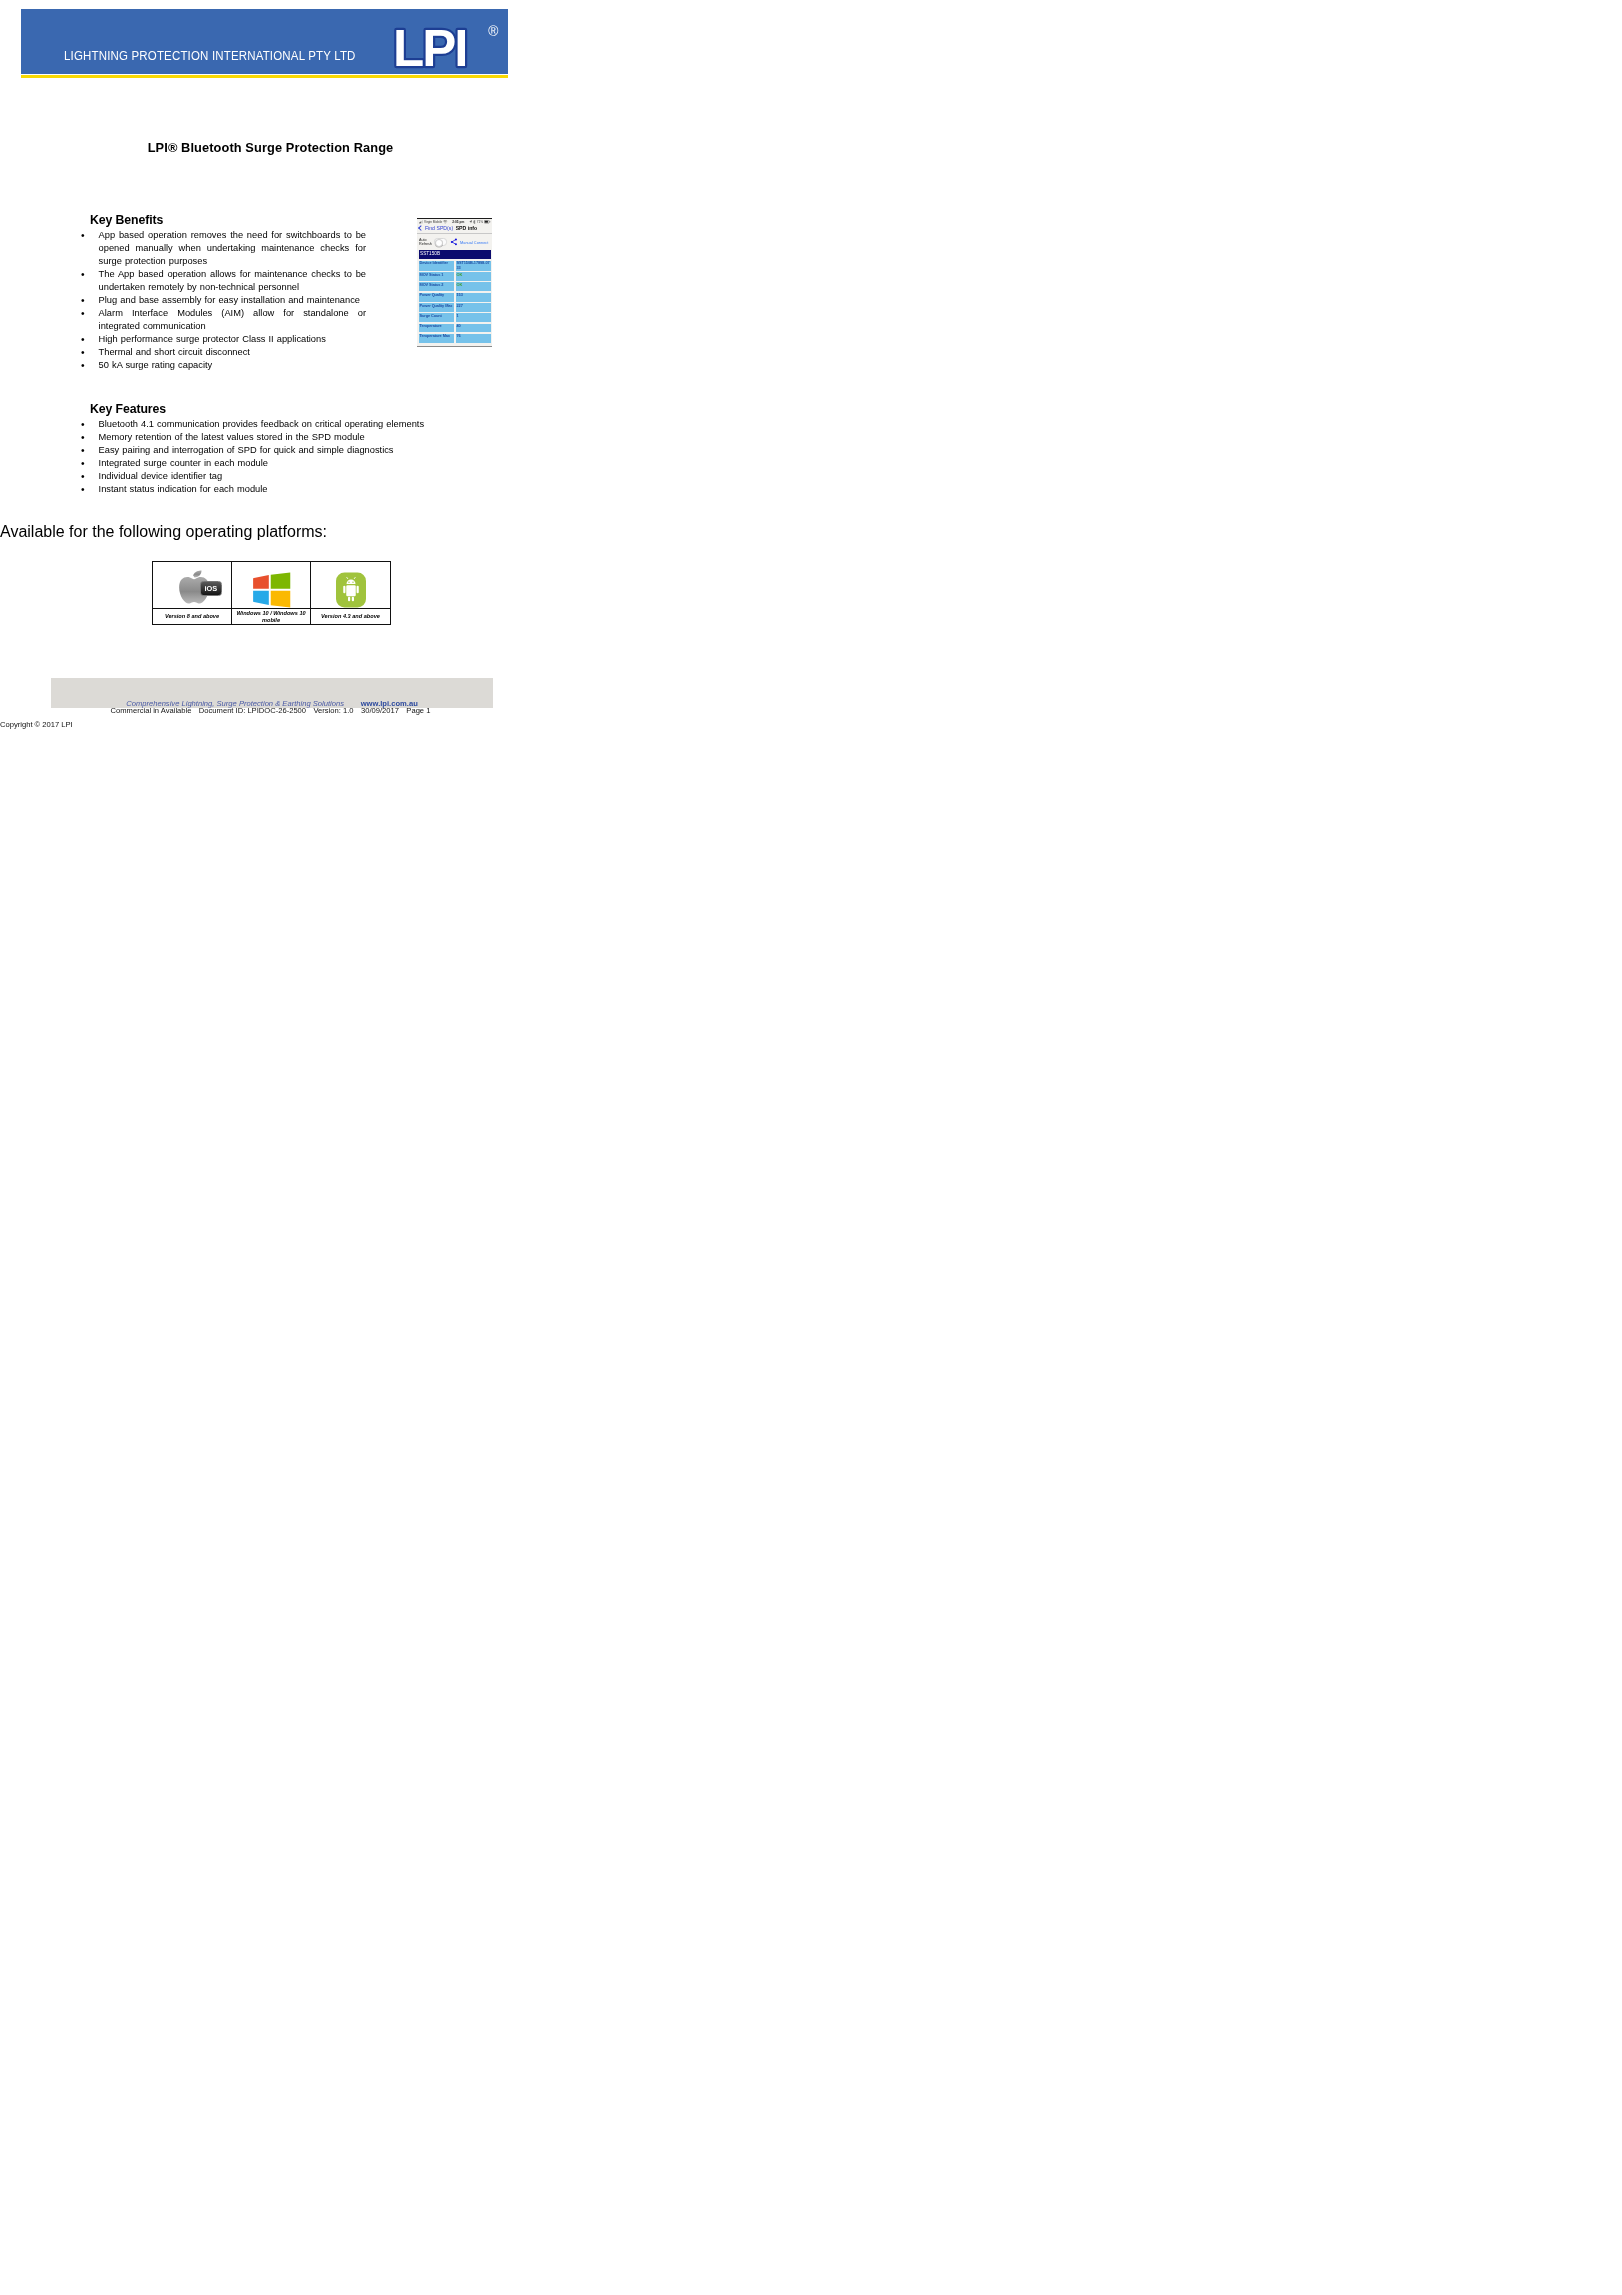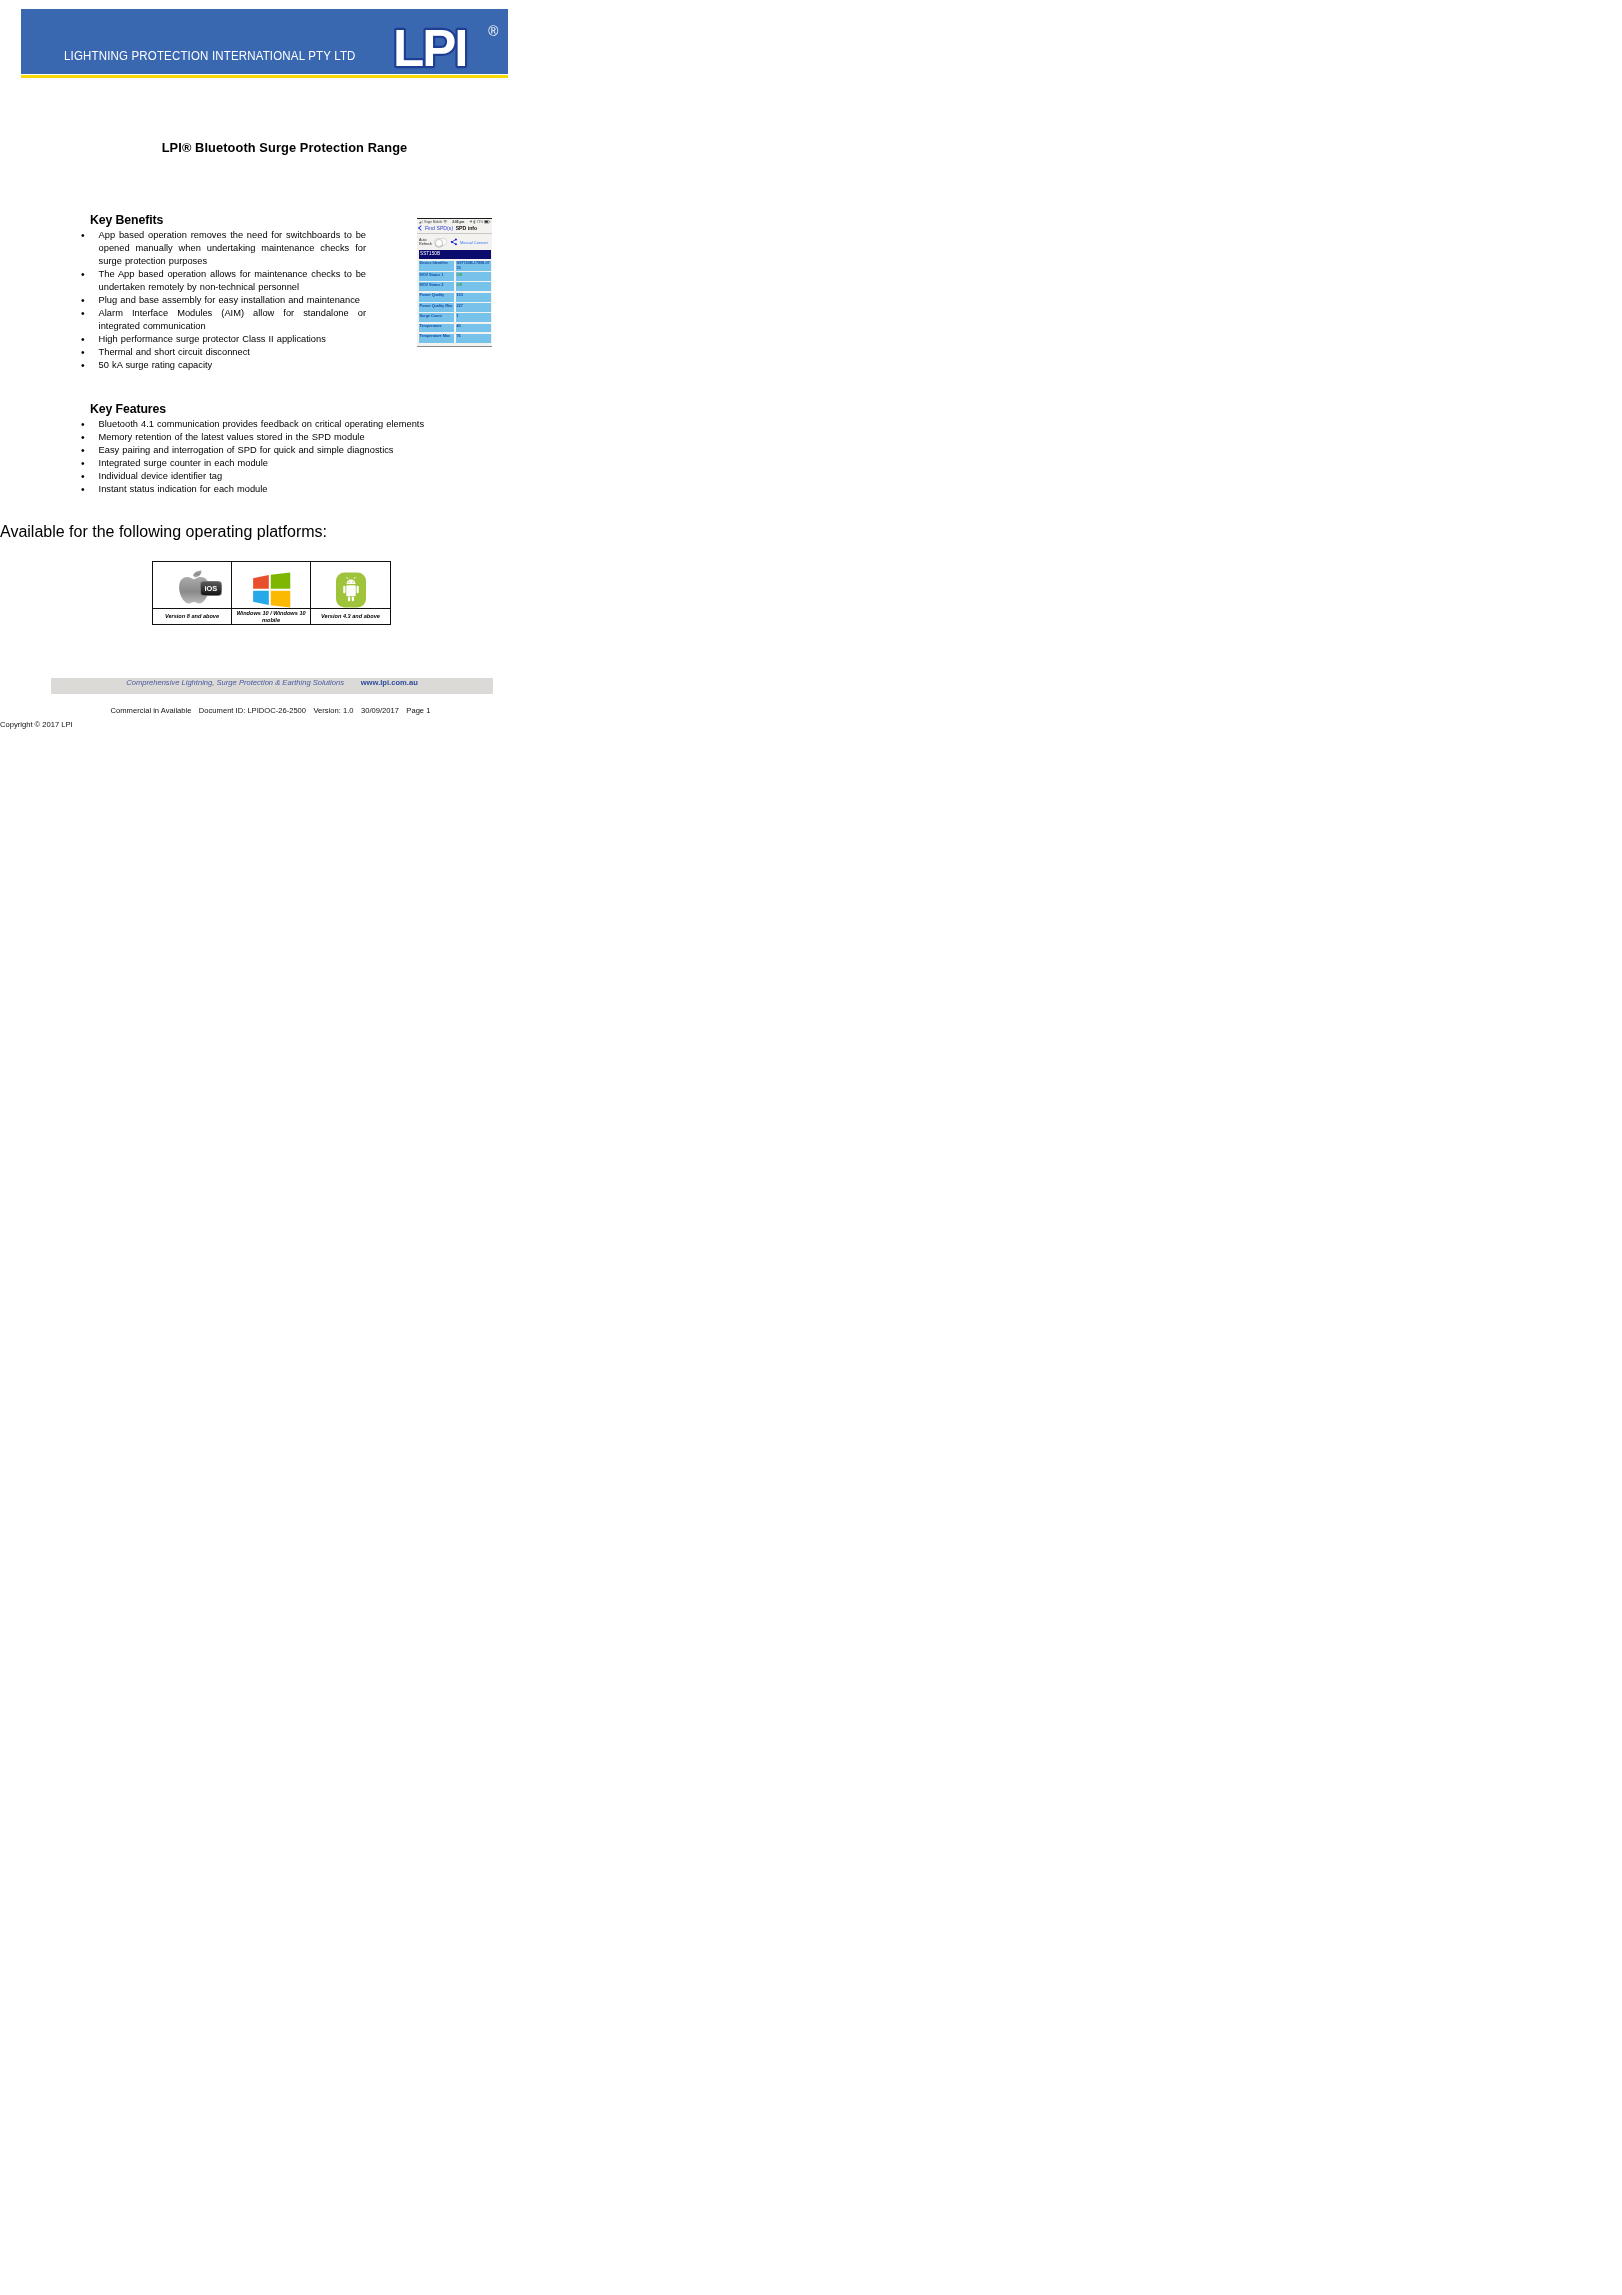--- a/index.html
+++ b/index.html
@@ -11,21 +11,21 @@
   .company-name{position:absolute;left:43px;top:39px;font-size:13.7px;color:#fff;white-space:nowrap;
         transform:scaleX(0.84);transform-origin:left center;letter-spacing:0.2px;}
   .logo-wrap{position:absolute;left:371px;top:9.8px;width:113px;height:55px;}
   .stripe{position:absolute;left:21px;top:75px;width:487px;height:2.9px;background:#f8d903;}
   .band{position:absolute;left:21px;top:78px;width:487px;height:36px;background:#d2d2d2;
         display:flex;align-items:center;justify-content:center;}
   .band-title{font-size:17px;letter-spacing:0.5px;transform:scaleX(0.95);white-space:nowrap;}
 
   
   .doc-title{position:absolute;left:0;top:140px;width:541px;text-align:center;
-        font-size:12.8px;font-weight:bold;letter-spacing:0.1px;margin-left:14px;}
+        font-size:12.8px;font-weight:bold;letter-spacing:0.1px;}
   .intro{position:absolute;left:65px;top:161px;width:393px;font-size:9.3px;line-height:1.58;
         text-align:justify;word-spacing:0.7px;}
   .section-heading{position:absolute;left:65px;font-size:12.3px;font-weight:bold;letter-spacing:-0.1px;padding-left:25px;}
   .kb-heading{top:213px;}
   .kf-heading{top:402px;}
   ul.bullets{list-style:none;margin:0;padding:0;position:absolute;left:80px;}
   ul.bullets li{position:relative;padding-left:18.6px;font-size:9.3px;line-height:1.4;
         margin:0;text-align:justify;word-spacing:0.5px;}
   ul.bullets li::before{content:"\2022";position:absolute;left:1px;top:-0.5px;font-size:10.3px;}
   .kb-list{top:229px;width:286px;}
@@ -64,22 +64,22 @@
         display:grid;grid-template-columns:1fr 1fr 1fr;grid-template-rows:46px 1fr;background:#fff;}
   .plat-cell{border-right:1px solid #111;display:flex;align-items:flex-end;justify-content:center;position:relative;}
   .plat-cell.last,.plat-cap.last{border-right:none;}
   .plat-cap{border-right:1px solid #111;border-top:1px solid #111;display:flex;align-items:center;justify-content:center;
         text-align:center;font-size:5.6px;font-weight:bold;font-style:italic;line-height:1.25;padding:1px 2.9px;}
   .ios-badge{position:absolute;right:8.8px;top:18.6px;width:20.6px;height:13.7px;border-radius:3.4px;
         background:linear-gradient(#5a5a5a,#141414);border:0.5px solid #777;color:#fff;
         display:flex;align-items:center;justify-content:center;font-size:7.4px;font-weight:bold;}
 
   
-  .footer-bar{position:absolute;left:51px;top:678px;width:442px;height:16px;background:#dcdad6;
-        display:flex;align-items:flex-start;justify-content:center;gap:16.7px;}
+  .footer-bar{position:absolute;left:51px;top:678px;width:442px;height:30px;background:#dcdad6;
+        display:flex;align-items:flex-end;justify-content:center;gap:16.7px;}
   .tagline{font-style:italic;color:#4a5aa4;font-size:7.6px;}
   .website{color:#2d4a9e;font-size:7.6px;font-weight:bold;}
   .meta-line{position:absolute;left:0;top:706px;width:541px;display:flex;justify-content:center;gap:7.4px;
         font-size:7.6px;color:#111;}
   .copyright{position:absolute;left:0;top:720px;width:541px;text-align:left;font-size:7.6px;color:#111;}
 
   .micon{flex:none;}
 </style>
 </head>
 <body>

